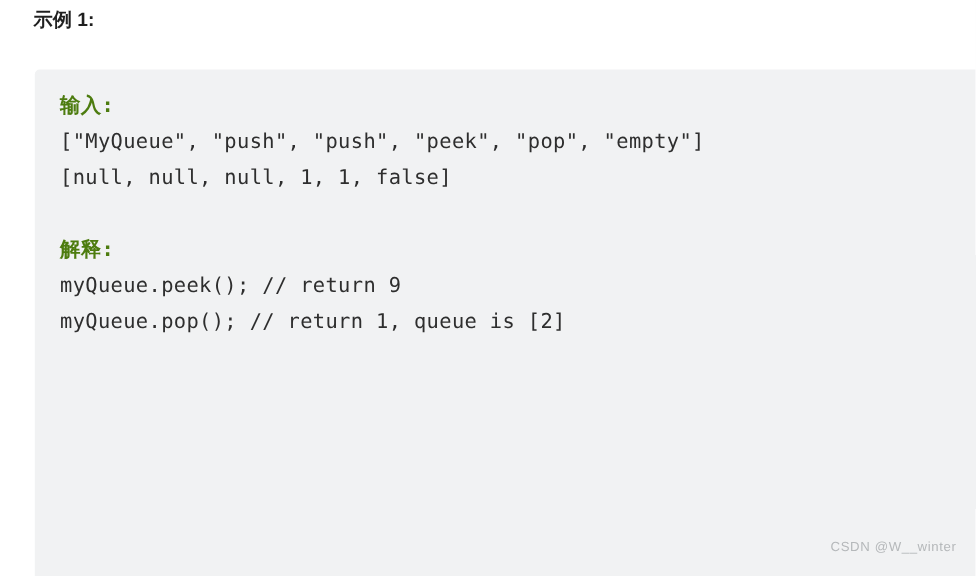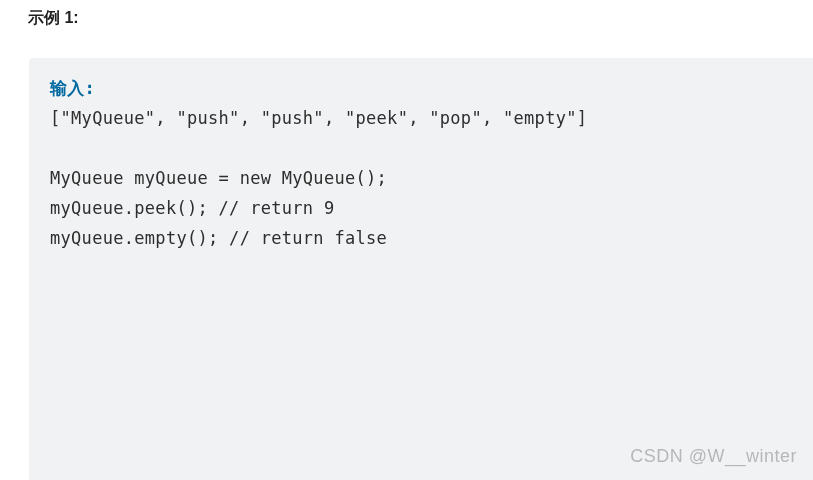--- a/index.html
+++ b/index.html
@@ -43,44 +43,45 @@
     height: 30px;
     line-height: 30px;
     font-family: "DejaVu Sans Mono", "Liberation Mono", monospace;
     font-size: 17px;
     letter-spacing: 0.3px;
     color: #2e2e2e;
     white-space: pre;
   }
   .code-line.label {
     font-weight: 700;
-    color: #0369a1;
+    color: #4d7c0f;
   }
   .watermark {
     position: absolute;
     right: 16px;
     top: 446px;
-    font-size: 18px;
+    font-size: 11px;
     line-height: 20px;
     color: #b5b8ba;
     font-family: "Liberation Sans", sans-serif;
     letter-spacing: 0.5px;
   }
 </style>
 </head>
 <body>
 
 <div class="page">
 
   <div class="example-title">示例 1:</div>
 
   <div class="code-block">
     <div class="code-line label">输入:</div>
     <div class="code-line">["MyQueue", "push", "push", "peek", "pop", "empty"]</div>
+    <div class="code-line">[null, null, null, 1, 1, false]</div>
     <div class="code-line"></div>
-    <div class="code-line">MyQueue myQueue = new MyQueue();</div>
+    <div class="code-line label">解释:</div>
     <div class="code-line">myQueue.peek(); // return 9</div>
-    <div class="code-line">myQueue.empty(); // return false</div>
+    <div class="code-line">myQueue.pop(); // return 1, queue is [2]</div>
   </div>
 
   <div class="watermark">CSDN @W__winter</div>
 
 </div>
 
 </body></html>

